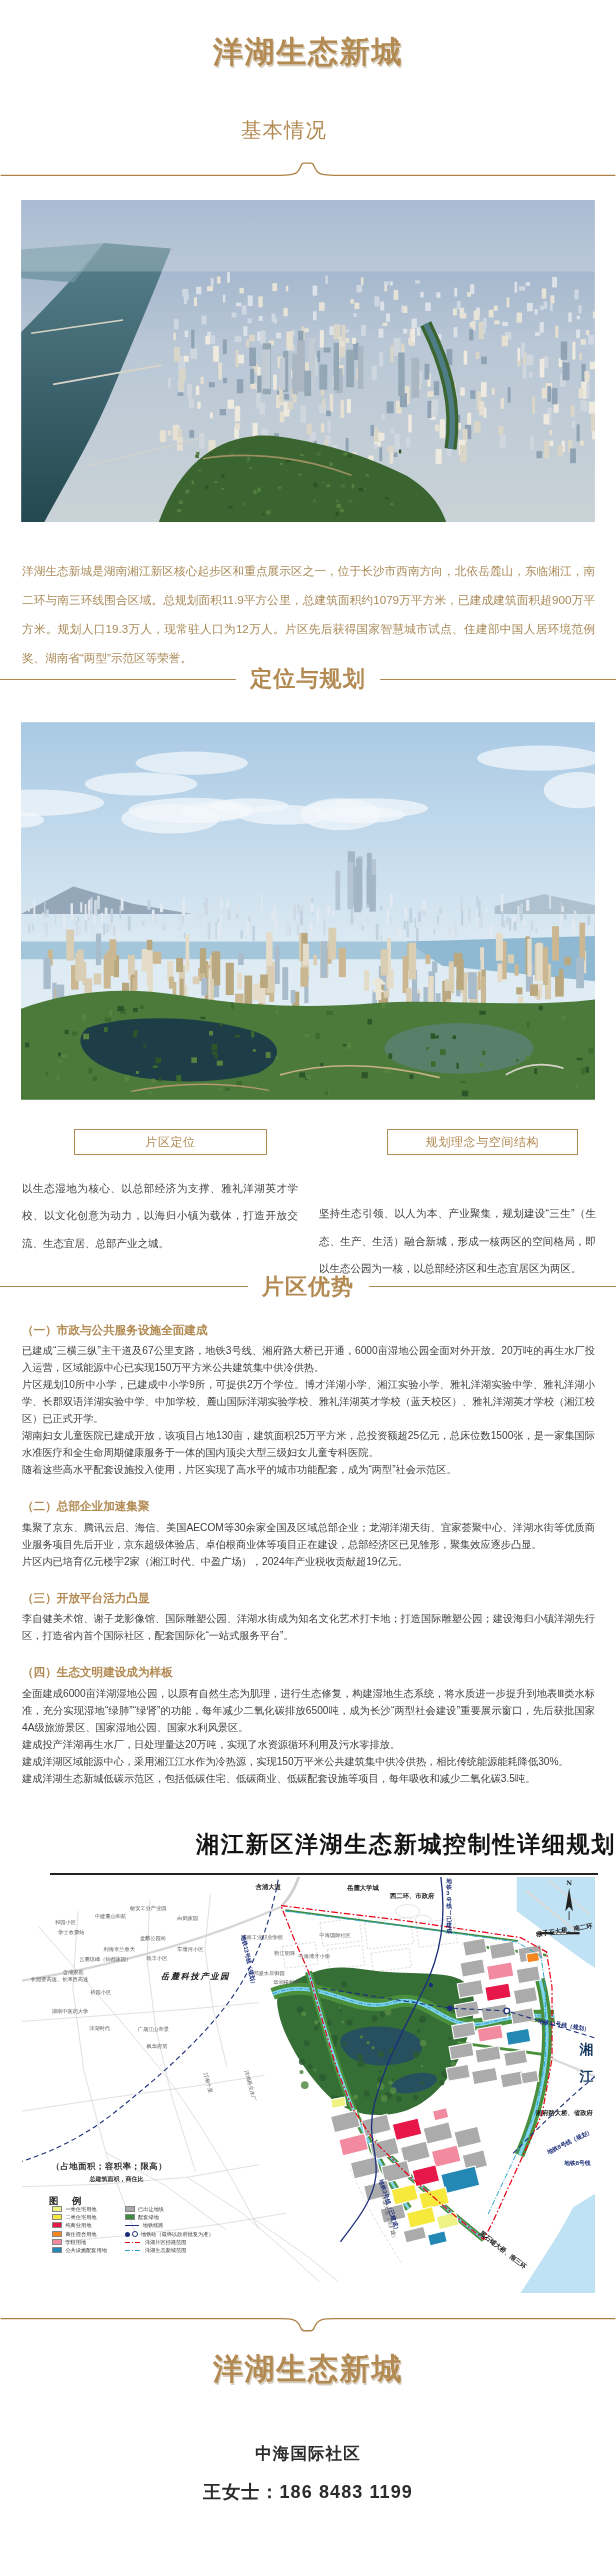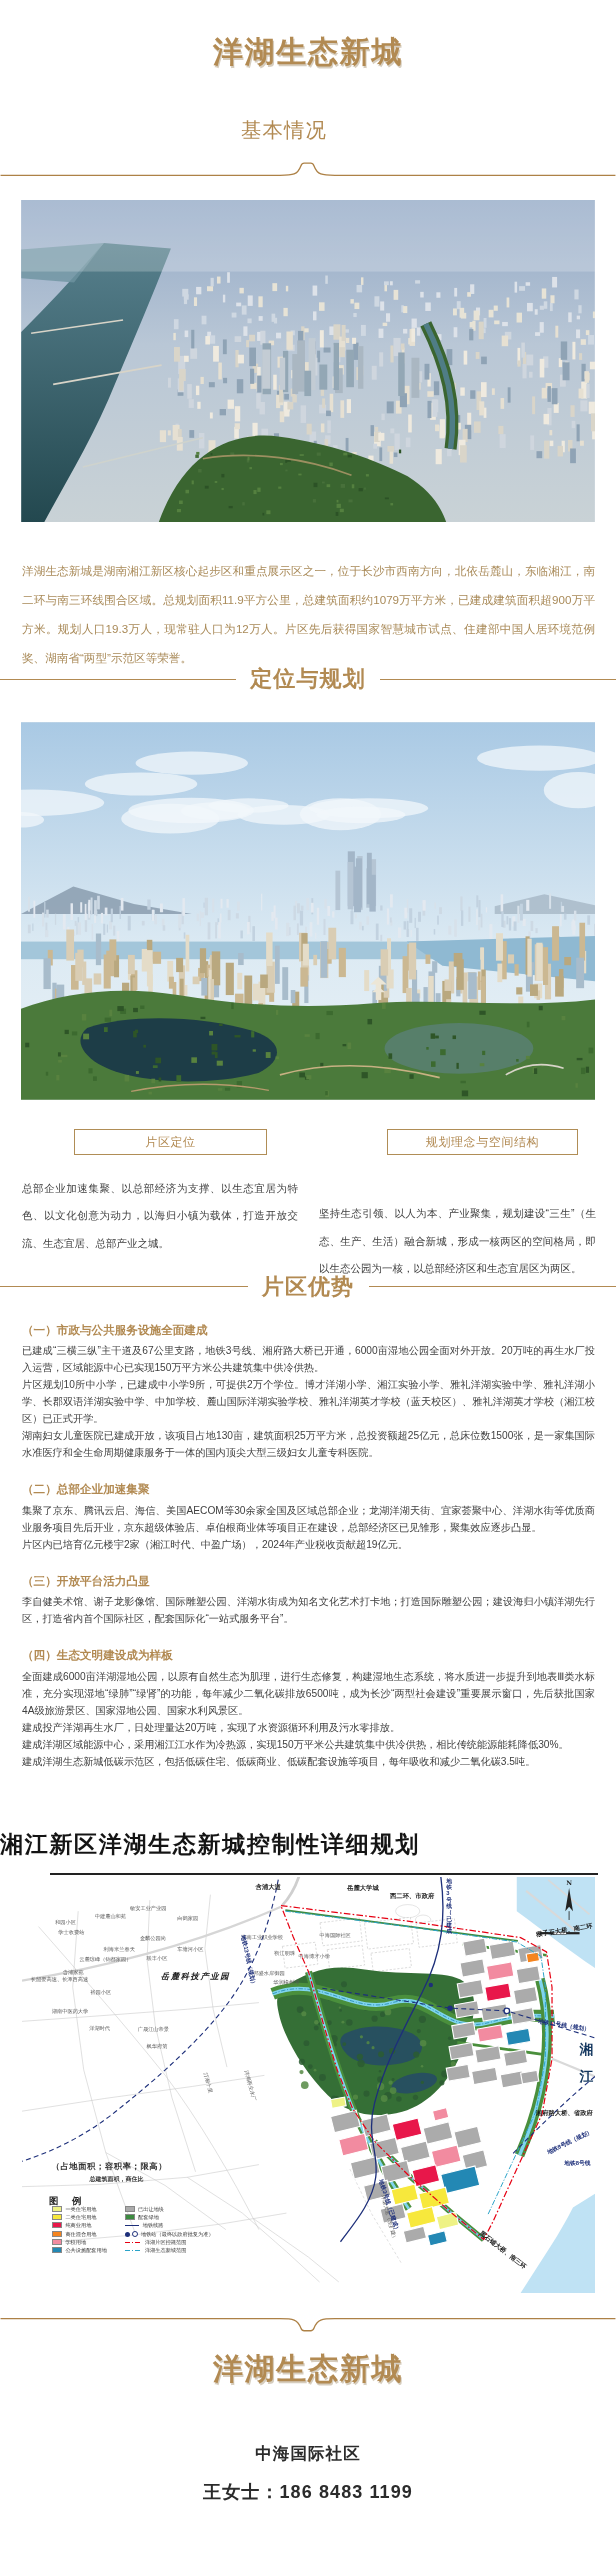--- a/index.html
+++ b/index.html
@@ -23,21 +23,21 @@
       text-align:center;line-height:24px;font-size:12px;color:#b28a52;letter-spacing:0.6px;background:#fff;}
   .subbox.l{left:74px;width:191px;}
   .subbox.r{left:351px;width:189px;margin-left:36px;}
   .col{position:absolute;top:1164px;font-size:10.5px;line-height:27.6px;color:#3e3e3e;text-align:justify;}
   .col.l{left:22px;width:276px;}
   .col.r{left:319px;width:277px;margin-top:36px;}
   #advantages{position:absolute;left:22px;top:1322px;width:573px;}
   #advantages h4{margin:20px 0 5px 0;font-size:11.6px;line-height:15.4px;font-weight:700;color:#b28a52;}
   #advantages h4:first-child{margin-top:0;}
   #advantages p{margin:0;font-size:10.2px;line-height:17px;color:#404040;text-align:justify;}
-  .map-title{position:absolute;left:0;top:1829px;width:616px;text-align:left;
+  .map-title{position:absolute;left:0;top:1829px;width:616px;text-align:right;
       font-family:"DejaVu Serif","Liberation Serif",serif;font-size:23px;font-weight:700;color:#141414;letter-spacing:1.7px;}
   .map-rule{position:absolute;left:50px;top:1873px;width:548px;height:1.7px;background:#222;}
   .map-wrap{position:absolute;left:21.5px;top:1877px;width:573px;height:416px;}
   .map-wrap svg{position:absolute;left:0;top:0;}
   .map-note1{position:absolute;left:30px;top:284px;font-size:8.3px;font-weight:700;color:#333;letter-spacing:0.6px;}
   .map-note2{position:absolute;left:68px;top:298px;font-size:6px;font-weight:700;color:#333;}
   .legend{position:absolute;left:27.6px;top:310px;width:182px;}
   .legend-title{font-size:9.4px;font-weight:700;color:#222;letter-spacing:5.5px;margin-bottom:5.5px;margin-top:8px;}
   .lg-item{position:absolute;display:flex;align-items:center;height:6.6px;}
   .lg-item .lab{font-size:5.2px;color:#333;margin-left:3.3px;white-space:nowrap;}
@@ -999,34 +999,35 @@
       </svg>
   </div>
 
   <div class="subbox l">
     <span>片区定位</span>
   </div>
   <div class="subbox r">
     <span>规划理念与空间结构</span>
   </div>
 
-  <p class="col l">总部企业加速集聚、以总部经济为支撑、以生态宜居为特色、以文化创意为动力，以海归小镇为载体，打造开放交流、生态宜居、总部产业之城。</p>
+  <p class="col l">以生态湿地为核心、以总部经济为支撑、雅礼洋湖英才学校、以文化创意为动力，以海归小镇为载体，打造开放交流、生态宜居、总部产业之城。</p>
   <p class="col r">坚持生态引领、以人为本、产业聚集，规划建设“三生”（生态、生产、生活）融合新城，形成一核两区的空间格局，即以生态公园为一核，以总部经济区和生态宜居区为两区。</p>
 
   <div class="sec-header" style="top:1272px;height:29px">
     <div class="ln"></div>
     <div class="tx">片区优势</div>
     <div class="ln"></div>
   </div>
 
   <div id="advantages">
       <h4>（一）市政与公共服务设施全面建成</h4>
       <p>已建成“三横三纵”主干道及67公里支路，地铁3号线、湘府路大桥已开通，6000亩湿地公园全面对外开放。20万吨的再生水厂投入运营，区域能源中心已实现150万平方米公共建筑集中供冷供热。</p>
       <p>片区规划10所中小学，已建成中小学9所，可提供2万个学位。博才洋湖小学、湘江实验小学、雅礼洋湖实验中学、雅礼洋湖小学、长郡双语洋湖实验中学、中加学校、麓山国际洋湖实验学校、雅礼洋湖英才学校（蓝天校区）、雅礼洋湖英才学校（湘江校区）已正式开学。</p>
       <p>湖南妇女儿童医院已建成开放，该项目占地130亩，建筑面积25万平方米，总投资额超25亿元，总床位数1500张，是一家集国际水准医疗和全生命周期健康服务于一体的国内顶尖大型三级妇女儿童专科医院。</p>
+      <p>随着这些高水平配套设施投入使用，片区实现了高水平的城市功能配套，成为“两型”社会示范区。</p>
       <h4>（二）总部企业加速集聚</h4>
       <p>集聚了京东、腾讯云启、海信、美国AECOM等30余家全国及区域总部企业；龙湖洋湖天街、宜家荟聚中心、洋湖水街等优质商业服务项目先后开业，京东超级体验店、卓伯根商业体等项目正在建设，总部经济区已见雏形，聚集效应逐步凸显。</p>
       <p>片区内已培育亿元楼宇2家（湘江时代、中盈广场），2024年产业税收贡献超19亿元。</p>
       <h4>（三）开放平台活力凸显</h4>
       <p>李自健美术馆、谢子龙影像馆、国际雕塑公园、洋湖水街成为知名文化艺术打卡地；打造国际雕塑公园；建设海归小镇洋湖先行区，打造省内首个国际社区，配套国际化“一站式服务平台”。</p>
       <h4>（四）生态文明建设成为样板</h4>
       <p>全面建成6000亩洋湖湿地公园，以原有自然生态为肌理，进行生态修复，构建湿地生态系统，将水质进一步提升到地表Ⅲ类水标准，充分实现湿地“绿肺”“绿肾”的功能，每年减少二氧化碳排放6500吨，成为长沙“两型社会建设”重要展示窗口，先后获批国家4A级旅游景区、国家湿地公园、国家水利风景区。</p>
       <p>建成投产洋湖再生水厂，日处理量达20万吨，实现了水资源循环利用及污水零排放。</p>
       <p>建成洋湖区域能源中心，采用湘江江水作为冷热源，实现150万平米公共建筑集中供冷供热，相比传统能源能耗降低30%。</p>
       <p>建成洋湖生态新城低碳示范区，包括低碳住宅、低碳商业、低碳配套设施等项目，每年吸收和减少二氧化碳3.5吨。</p>

